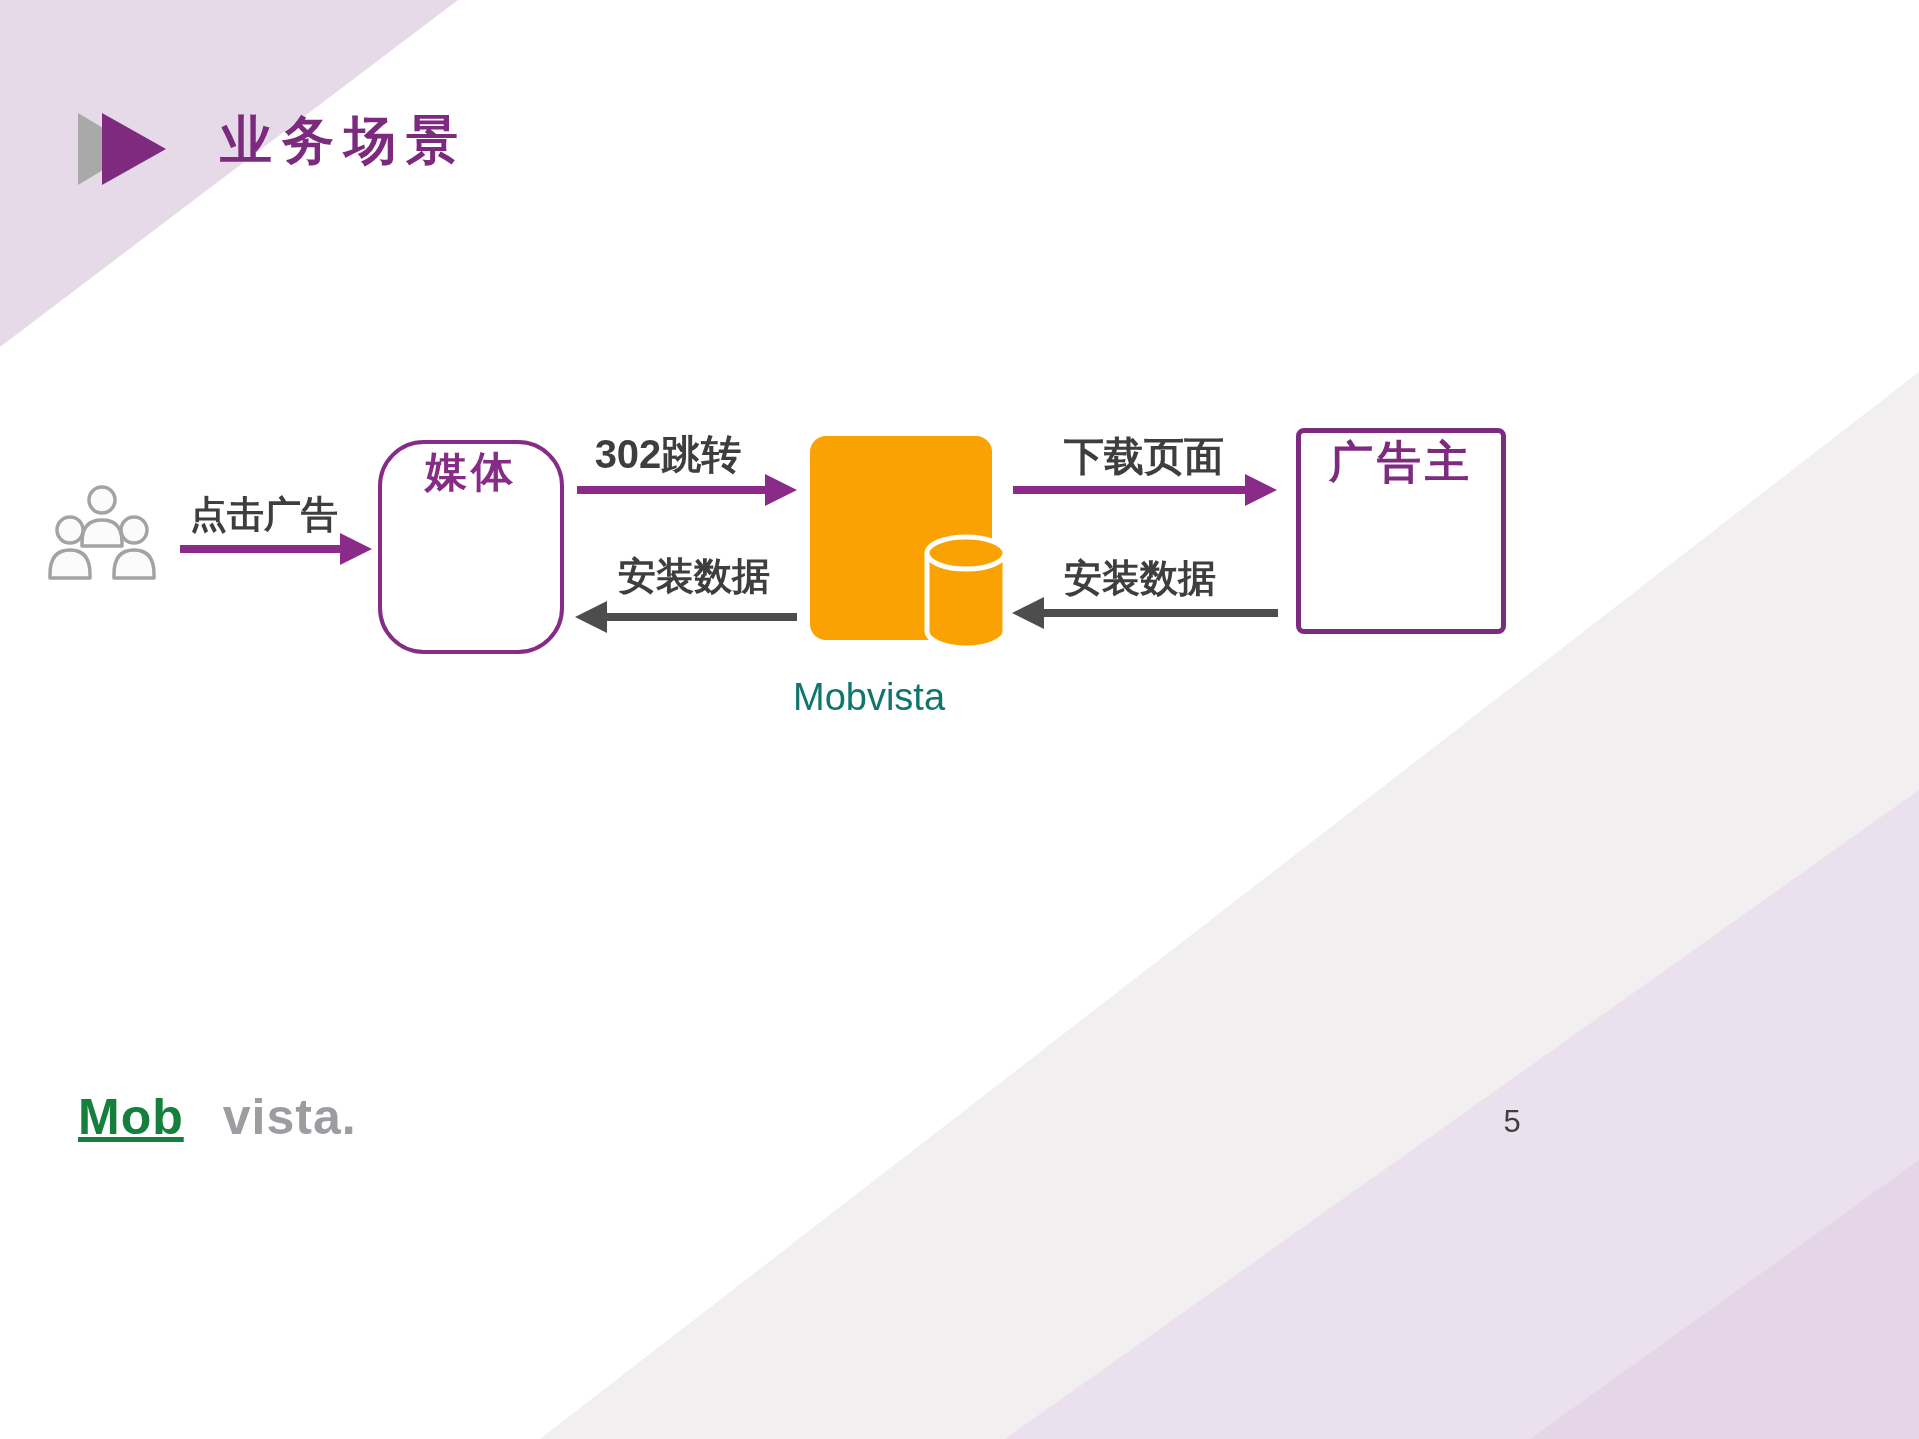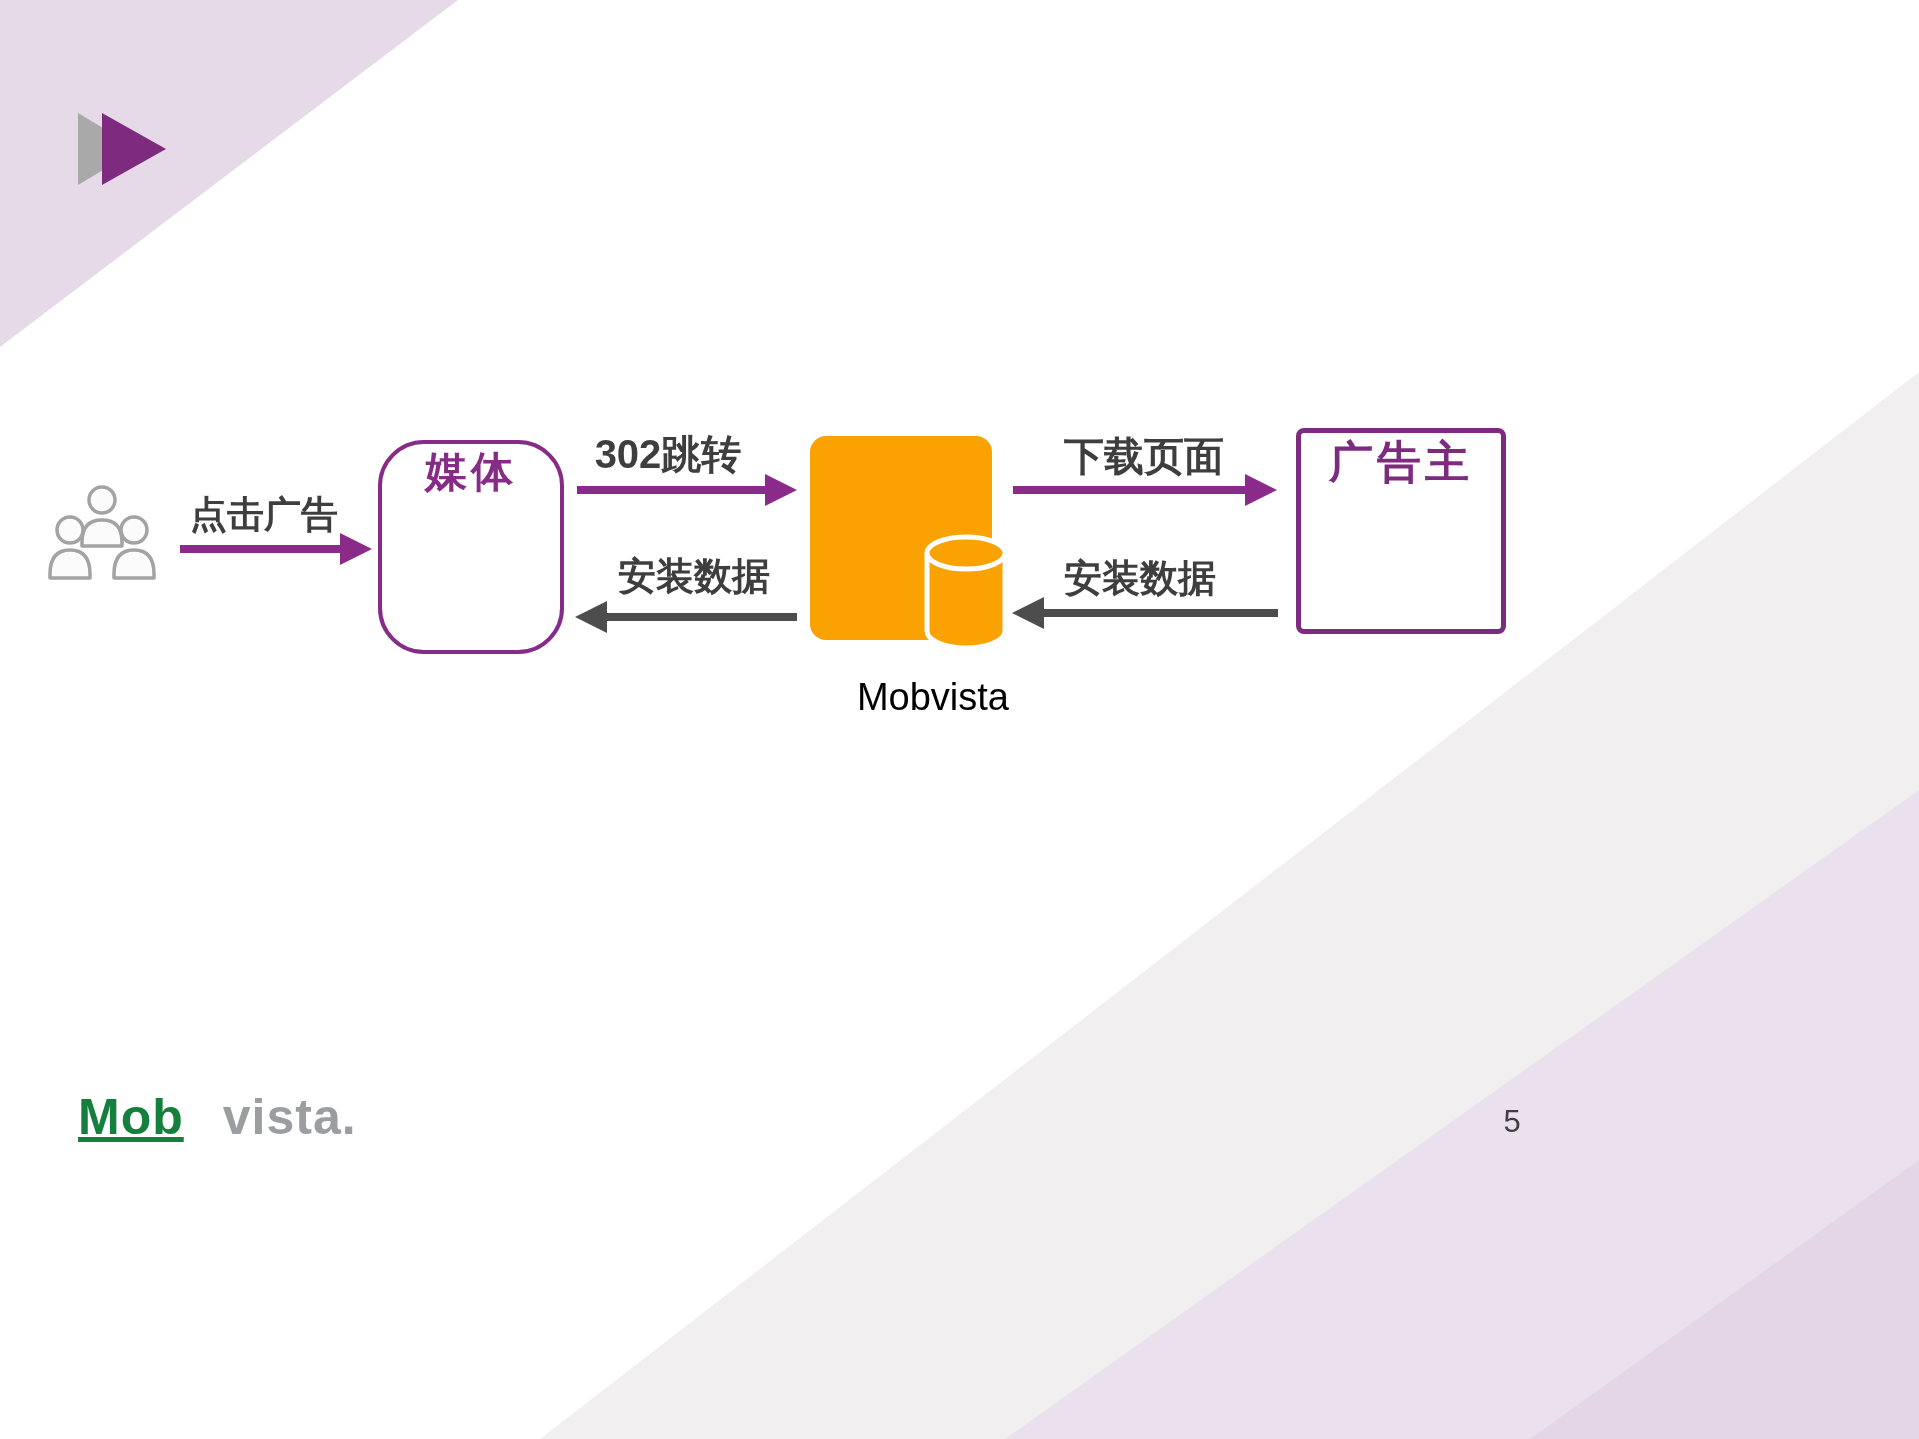--- a/index.html
+++ b/index.html
@@ -92,23 +92,23 @@
   }
   svg.cylinder {
     position: absolute;
     left: 920px; top: 532px;
     width: 92px; height: 122px;
   }
   .mobvista-caption {
     position: absolute;
     left: 793px; top: 676px;
     width: 216px;
-    text-align: right;
+    text-align: left;
     font-size: 38px;
-    color: #000000;
+    color: #0f766e;
   }
   .footer-logo {
     position: absolute;
     left: 78px; top: 1088px;
     font-size: 50px;
     font-weight: 700;
     letter-spacing: 1px;
     white-space: nowrap;
   }
   .logo-bold  { color: #15803d; text-decoration: underline; }
@@ -132,20 +132,21 @@
     <polygon points="540,1439 1919,372 1919,1439" fill="#F1EFF0"></polygon>
     <polygon points="1005,1439 1919,790 1919,1439" fill="#EBE0ED"></polygon>
     <polygon points="1530,1439 1919,1160 1919,1439" fill="#E4D6E7"></polygon>
   </svg>
 
   <svg class="chevron" viewBox="0 0 90 74" aria-hidden="true">
     <polygon points="0,1 0,73 60,37" fill="#A9A9A9"></polygon>
     <polygon points="24,1 24,73 88,37" fill="#7D2A7F"></polygon>
   </svg>
 
+  <h1 class="title">业务场景</h1>
 
   <svg class="users-icon" viewBox="0 0 120 110" aria-hidden="true">
     <g fill="#FBFBFB" stroke="#A3A3A3" stroke-width="3.5" stroke-linejoin="round">
       <circle cx="60" cy="16" r="13"></circle>
       <path d="M40,58 q0,-22 20,-22 q20,0 20,22 v4 h-40 z"></path>
       <circle cx="28" cy="46" r="13"></circle>
       <path d="M8,90 q0,-24 20,-24 q20,0 20,24 v4 h-40 z"></path>
       <circle cx="92" cy="46" r="13"></circle>
       <path d="M72,90 q0,-24 20,-24 q20,0 20,24 v4 h-40 z"></path>
     </g>

